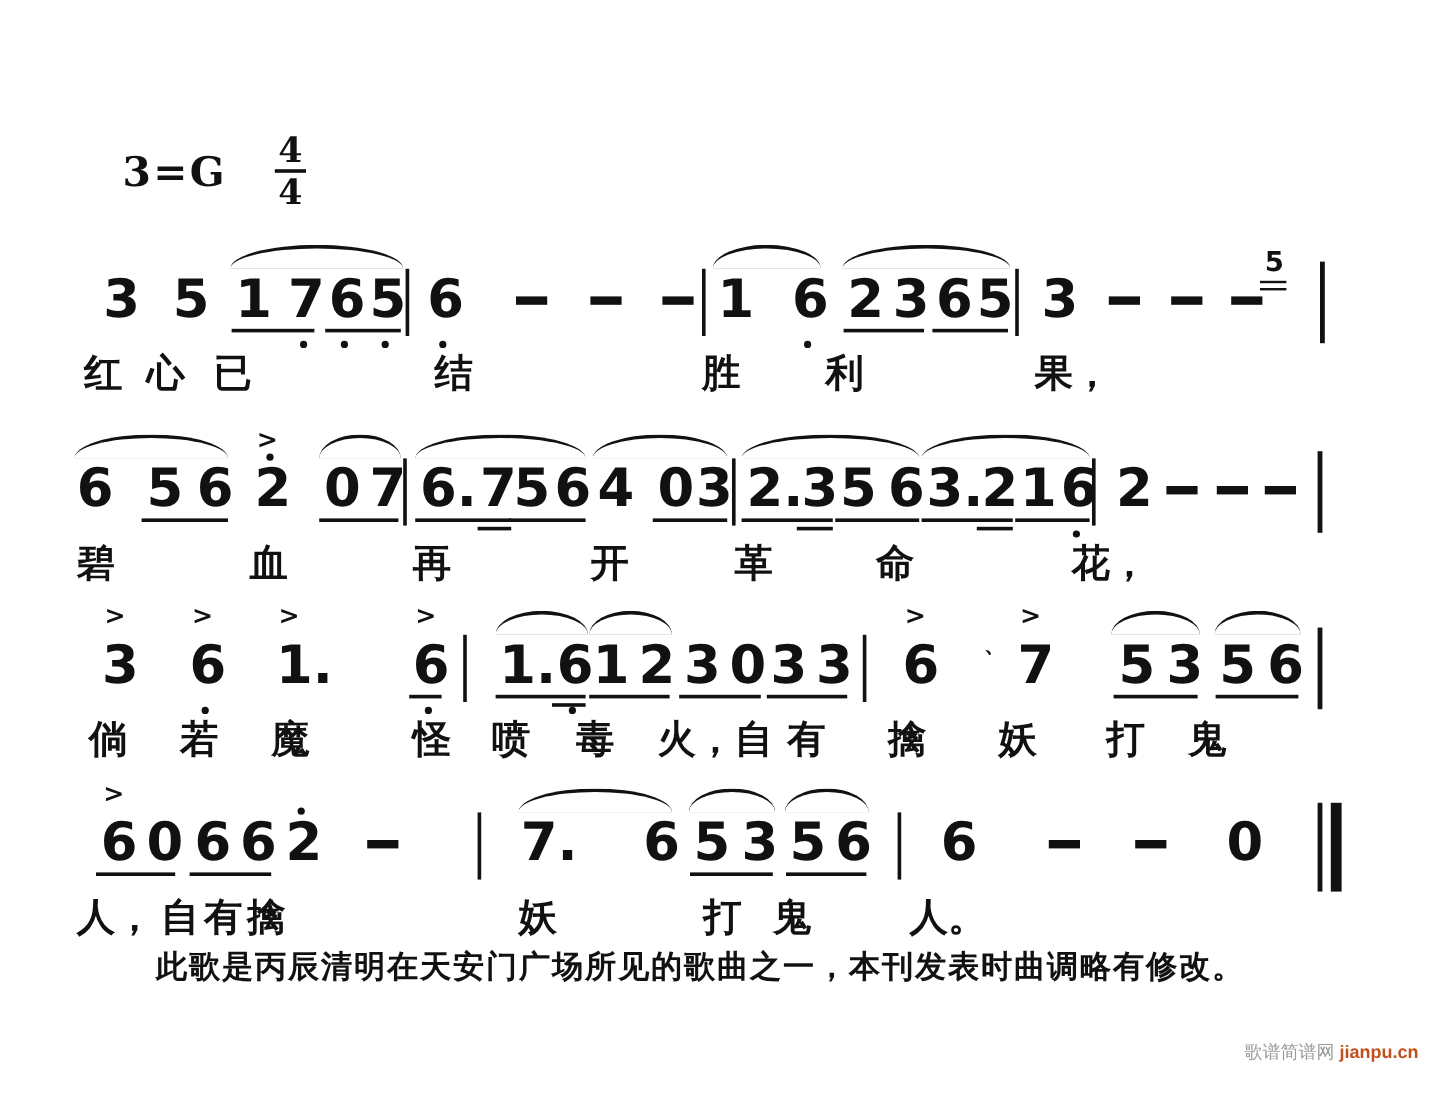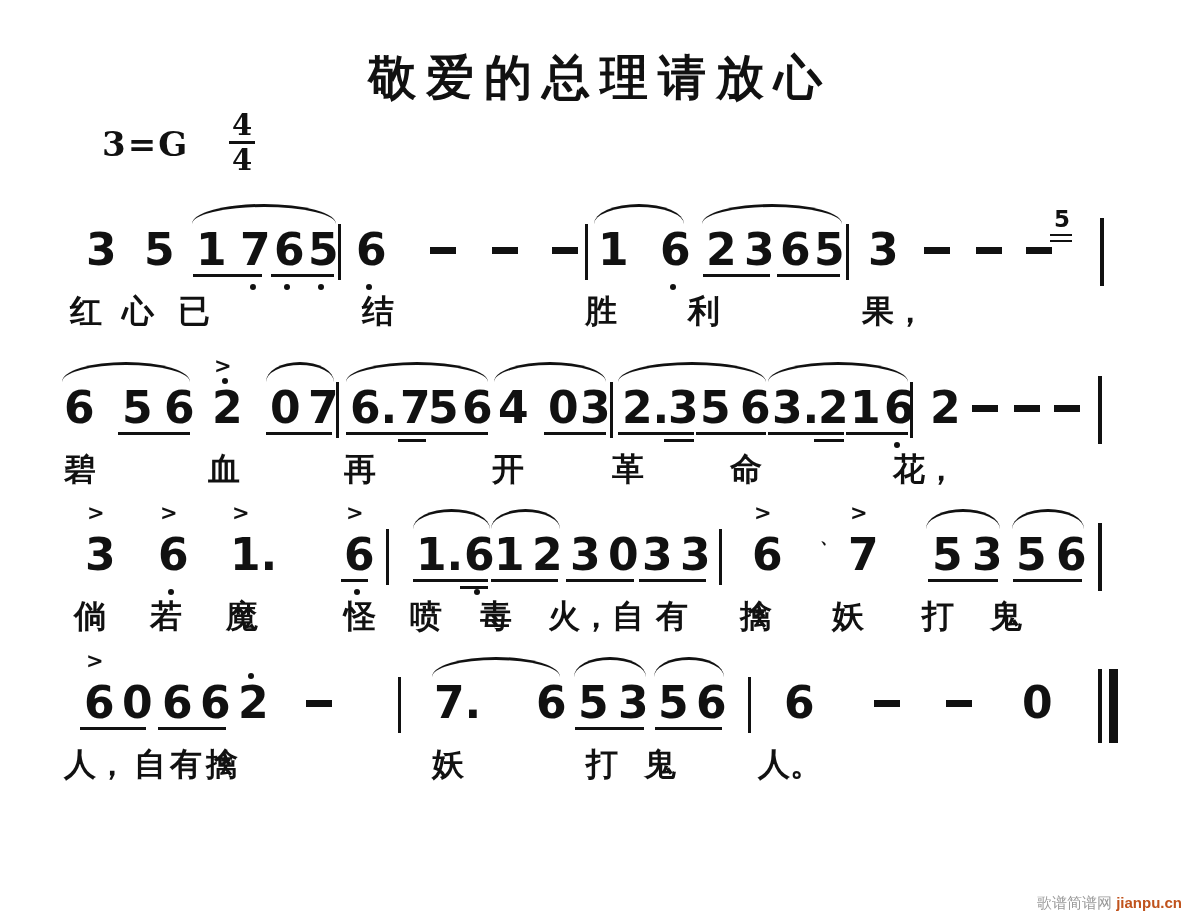--- a/index.html
+++ b/index.html
@@ -15,21 +15,21 @@
   .keysig{
     position:absolute;left:102px;top:124px;font-size:34px;font-weight:bold;
     font-family:"DejaVu Serif",serif;letter-spacing:2px;
   }
   .timesig{position:absolute;left:224px;top:110px;width:36px;text-align:center;}
   .timesig .num,.timesig .den{font-size:29px;font-weight:bold;line-height:30px;font-family:"DejaVu Serif",serif;}
   .timesig .line{width:26px;height:3px;background:#111;margin:1px auto;}
   .credit1{position:absolute;right:128px;top:124px;font-size:29px;font-weight:bold;letter-spacing:7px;white-space:nowrap;}
   .credit2{position:absolute;right:126px;top:164px;font-size:29px;font-weight:bold;letter-spacing:6px;white-space:nowrap;}
   .footnote{position:absolute;left:130px;top:788px;font-size:26px;font-weight:bold;letter-spacing:1.5px;white-space:nowrap;}
-  .watermark{position:absolute;right:18px;top:868px;font-size:15px;white-space:nowrap;font-family:"Liberation Sans",sans-serif;margin-top:26px;}
+  .watermark{position:absolute;right:18px;top:868px;font-size:15px;white-space:nowrap;font-family:"Liberation Sans",sans-serif;}
   .watermark .wm-name{color:#9a9a9a;}
   .watermark .wm-url{font-weight:bold;text-decoration:none;}
 
   .system{position:absolute;left:0;width:1200px;height:150px;}
   .note{
     position:absolute;top:20px;font-size:44px;line-height:44px;font-weight:bold;
     font-family:"DejaVu Sans","Liberation Sans",sans-serif;letter-spacing:0;white-space:nowrap;
   }
   .grace{font-size:23px;top:0px;line-height:23px;}
   .mark{font-size:18px;top:2px;font-weight:bold;font-family:"Liberation Serif",serif;}
@@ -54,21 +54,20 @@
   .lyric{
     position:absolute;top:86px;font-size:32px;font-weight:bold;line-height:34px;
     white-space:nowrap;font-family:"Liberation Serif","DejaVu Serif",serif;
   }
 </style>
 </head>
 <body>
 
 <div class="sheet">
 
-  <div class="title">敬爱的总理请放心</div>
 
   <div class="keysig">3=G</div>
 
   <div class="timesig">
     <div class="num">4</div>
     <div class="line"></div>
     <div class="den">4</div>
   </div>
 
 
@@ -272,19 +271,20 @@
         <div class="lyric" style="left: 134px;">自</div>
         <div class="lyric" style="left: 170px;">有</div>
         <div class="lyric" style="left: 206px;">擒</div>
         <div class="lyric" style="left: 432px;">妖</div>
         <div class="lyric" style="left: 586px;">打</div>
         <div class="lyric" style="left: 644px;">鬼</div>
         <div class="lyric" style="left: 758px;">人。</div>
       </div>
     </div>
 
+  <div class="footnote">此歌是丙辰清明在天安门广场所见的歌曲之一，本刊发表时曲调略有修改。</div>
 
   <div class="watermark">
     <span class="wm-name">歌谱简谱网</span>
     <a class="wm-url" href="#" style="color: rgb(192, 83, 29);">jianpu.cn</a>
   </div>
 
 </div>
 
 </body></html>

